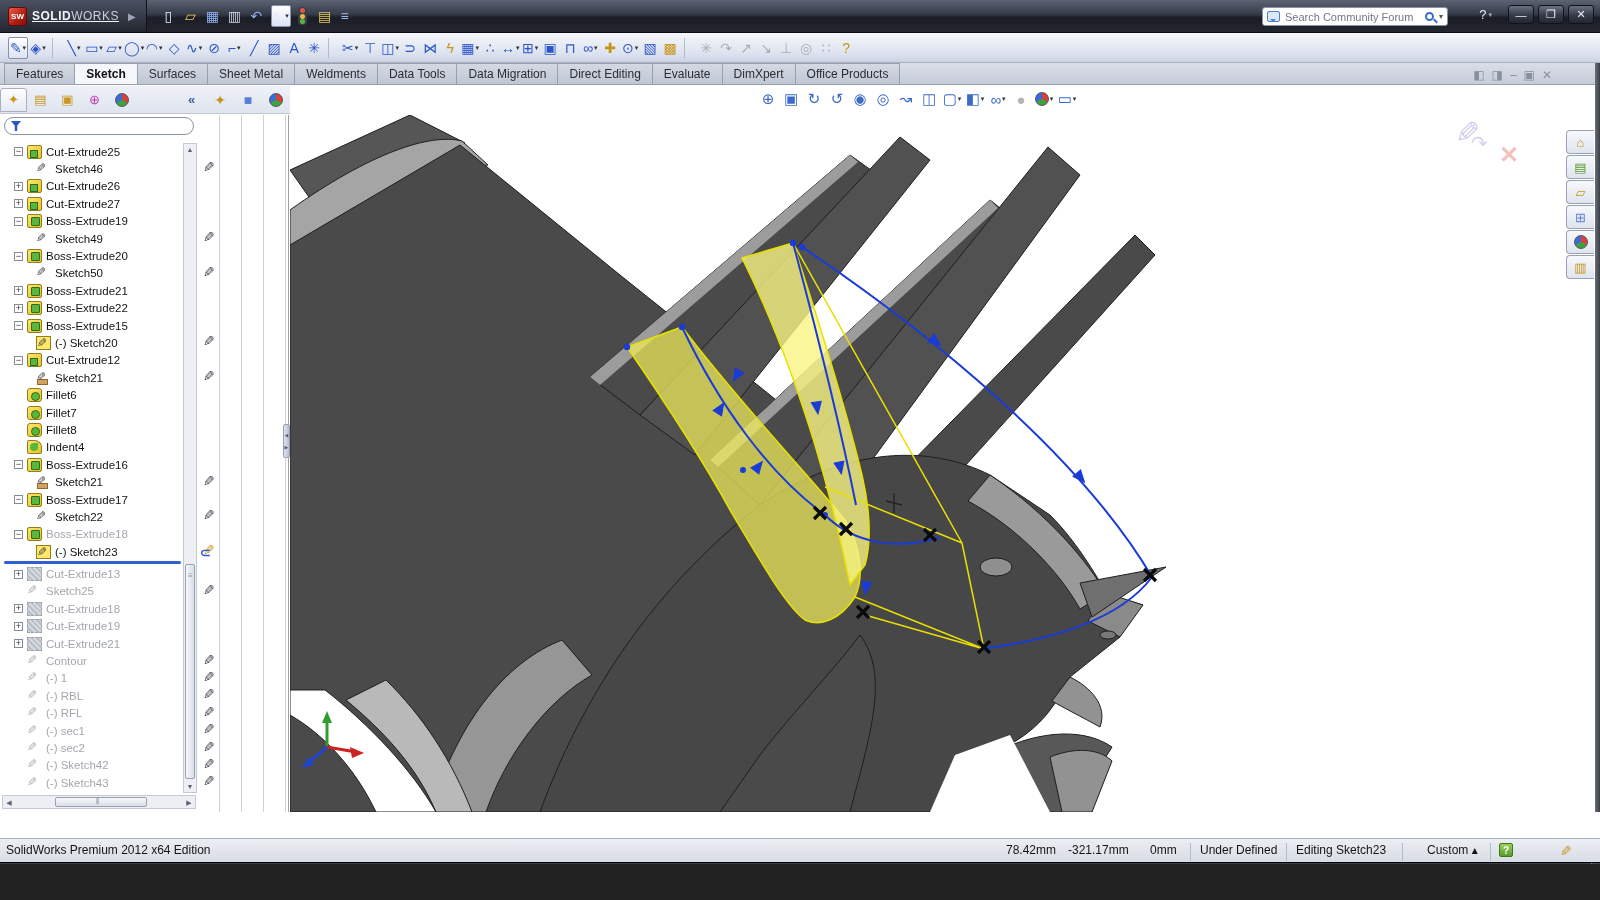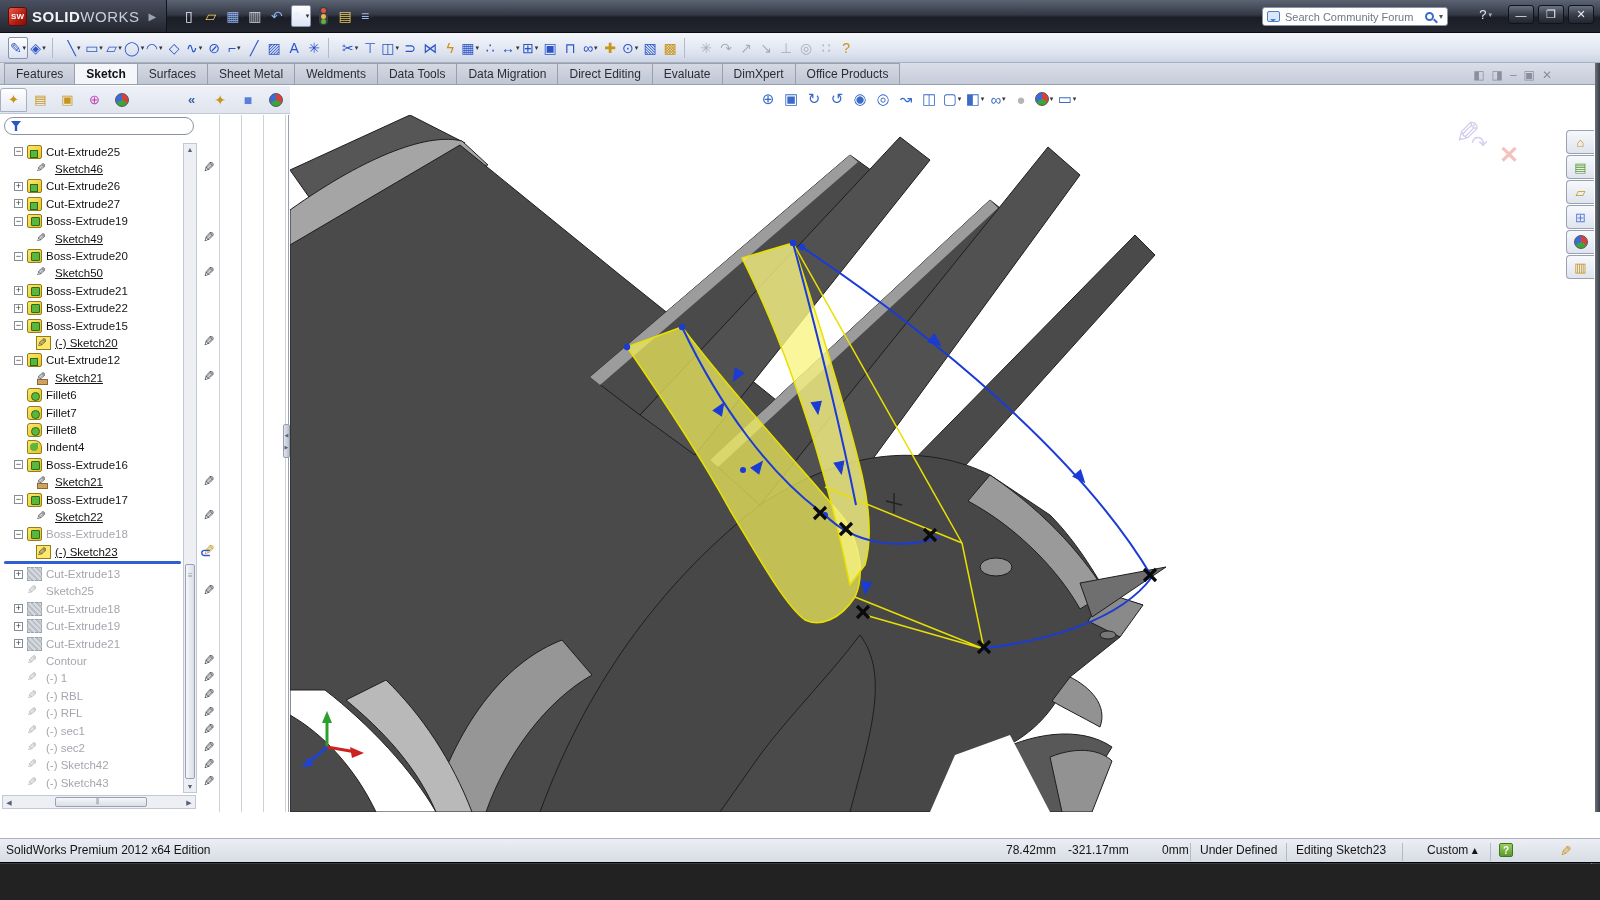--- a/index.html
+++ b/index.html
@@ -9,21 +9,21 @@
 
   
   #titlebar { position:absolute; left:0; top:0; width:1600px; height:33px;
     background:linear-gradient(#5c6372 0%, #343a47 45%, #1b1e27 55%, #23262f 100%);
     border-bottom:1px solid #0b0c10; display:flex; align-items:center; }
   #brand { display:flex; align-items:center; gap:5px; padding:0 10px 0 8px; height:100%;
     background:linear-gradient(#4a5060,#23262f); border-right:1px solid #11131a; }
   #swlogo { width:19px; height:19px; border-radius:3px;
     background:linear-gradient(135deg,#f05a4a,#b01e12 60%,#7e120a); border:1px solid #5e0d06;
     color:#fff; font-size:8px; font-weight:bold; display:flex; align-items:center; justify-content:center; }
-  #brandtext { color:#f2f4f8; font-size:15px; letter-spacing:.5px; }
+  #brandtext { color:#f2f4f8; font-size:12px; letter-spacing:.5px;text-decoration:underline; }
   #brandtext b { font-weight:bold; } #brandtext span { font-weight:normal; color:#c9cedb; }
   .brand-arrow { color:#9aa2b5; font-size:10px; margin-left:4px; }
   #menubar-icons { display:flex; align-items:center; gap:2px; padding-left:14px; }
   #menubar-icons .tbi { color:#dde4f2; }
   #wintitle { position:absolute; left:750px; top:0; height:33px; line-height:33px;
     color:#e8ebf2; font-size:12px; }
   #search-box { position:absolute; left:1262px; top:7px; width:186px; height:19px; background:#fff;
     border:1px solid #8a93a6; border-radius:3px; display:flex; align-items:center; gap:5px; padding:0 4px; }
   #search-bubble { width:13px; height:11px; border:1px solid #4a7fd0; border-radius:2px; background:#dce8fa; position:relative; }
   #search-bubble::after { content:""; position:absolute; left:2px; bottom:-4px; border:3px solid transparent; border-top-color:#4a7fd0; }
@@ -72,21 +72,21 @@
   #collapse-btn { position:absolute; left:188px; color:#3a5fae; font-size:13px; font-weight:bold; }
   #pane2-head { position:absolute; left:210px; display:flex; gap:8px; align-items:center; }
 
   #tree-filter { position:absolute; left:4px; top:117px; width:190px; height:18px; background:#fff;
     border:1px solid #8a93a3; border-radius:9px; display:flex; align-items:center; padding:0 6px; gap:4px; }
   .funnel { width:10px; height:10px; background:#2a54c8; clip-path:polygon(0 0,100% 0,62% 48%,62% 100%,38% 100%,38% 48%); }
 
   #tree { position:absolute; left:2px; top:143px; width:181px; height:650px; overflow:hidden;
     background:transparent; font-size:11.5px; }
   .trow { display:flex; align-items:center; height:17.4px; padding-left:12px; white-space:nowrap; }
-  .trow.child { padding-left:34px;text-decoration:underline; }
+  .trow.child { padding-left:34px; }
   .trow.gray .tlabel { color:#a3a7ad; }
   .exp { width:9px; height:9px; border:1px solid #848c99; background:#fff; font-size:9px; line-height:7px;
     text-align:center; color:#333; margin-right:4px; flex:none; }
   .exp.hid { visibility:hidden; }
   .ticon { width:15px; height:14px; margin-right:4px; position:relative; flex:none; font-size:12px; line-height:14px; }
   .ticon.cut, .ticon.boss { background:linear-gradient(140deg,#ffe76a,#e8c224); border:1px solid #8f7d1e; border-radius:2px; }
   .ticon.cut::after { content:""; position:absolute; left:2px; top:4px; width:6px; height:6px; background:#58b73c; border:1px solid #2e6b1e; }
   .ticon.boss::after { content:""; position:absolute; right:1px; bottom:1px; width:7px; height:7px; background:#58b73c; border:1px solid #2e6b1e; border-radius:1px; }
   .ticon.fillet { background:linear-gradient(140deg,#ffe76a,#e8c224); border:1px solid #8f7d1e; border-radius:3px; }
   .ticon.fillet::after { content:""; position:absolute; left:3px; top:3px; width:7px; height:7px; border-radius:50%; background:#58b73c; border:1px solid #2e6b1e; }
@@ -154,21 +154,21 @@
   .dtab { height:20px; margin-top:0; padding:2px 18px 0 18px; font-size:12px; color:#222;
     background:linear-gradient(#cfd5e0,#bcc3d1); border:1px solid #98a0b0; border-top:none;
     clip-path:polygon(0 0,100% 0,92% 100%,8% 100%); }
   .dtab.active { background:#eef1f6; font-weight:bold; }
 
   
   #statusbar { position:absolute; left:0; top:838px; width:1600px; height:24px;
     background:linear-gradient(#eceef4,#d8dce4); border-top:1px solid #aab1bf; font-size:12px; }
   #statusbar span { position:absolute; top:4px; white-space:nowrap; }
   #sb-edition { left:6px; }
-  #sb-x { left:1006px; } #sb-y { left:1068px; } #sb-z { left:1150px;margin-left:12px; }
+  #sb-x { left:1006px; } #sb-y { left:1068px; } #sb-z { left:1150px; }
   #sb-def { left:1200px; } #sb-mode { left:1296px; } #sb-config { left:1427px; }
   #sb-help { left:1499px; width:14px; height:14px; background:linear-gradient(#9ad05a,#5a9a2e);
     border:1px solid #3a7a1e; border-radius:2px; color:#fff; font-weight:bold; font-size:10px; text-align:center; line-height:13px; }
   #sb-pencil { left:1560px; color:#c8941a; font-size:14px; transform:scaleX(-1); }
   .sb-sep { position:absolute; top:2px; height:18px; border-left:1px solid #b4bac7; }
 
   
   #taskbar { position:absolute; left:0; top:862px; width:1600px; height:38px;
     background:linear-gradient(#3a3f48 0%, #14161b 40%, #050608 100%); border-top:1px solid #000; }
   #taskbar::before { content:""; position:absolute; left:0; top:1px; width:100%; height:1px; background:rgba(255,255,255,.22); }

